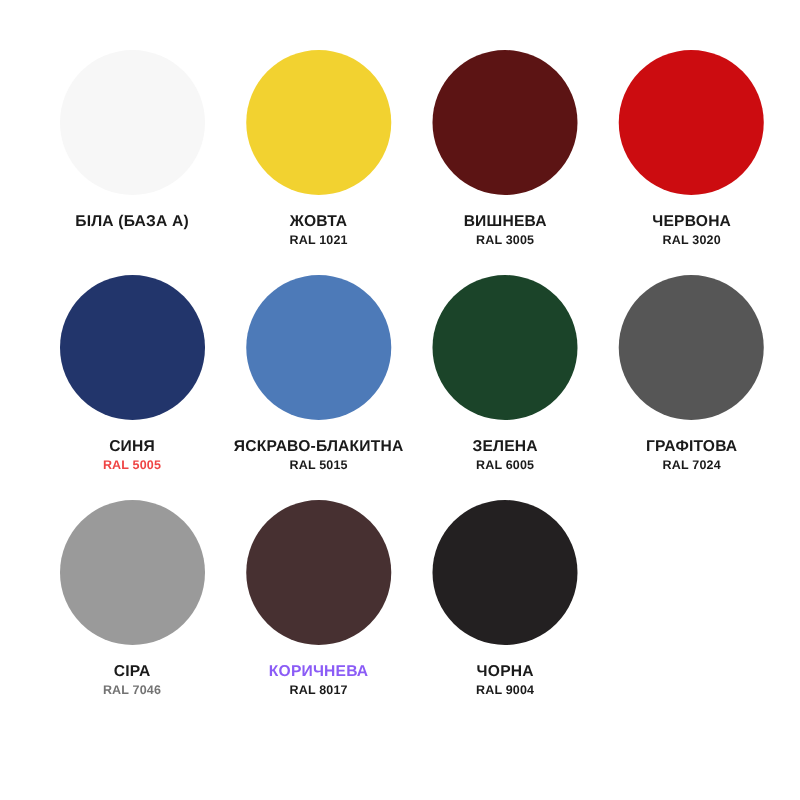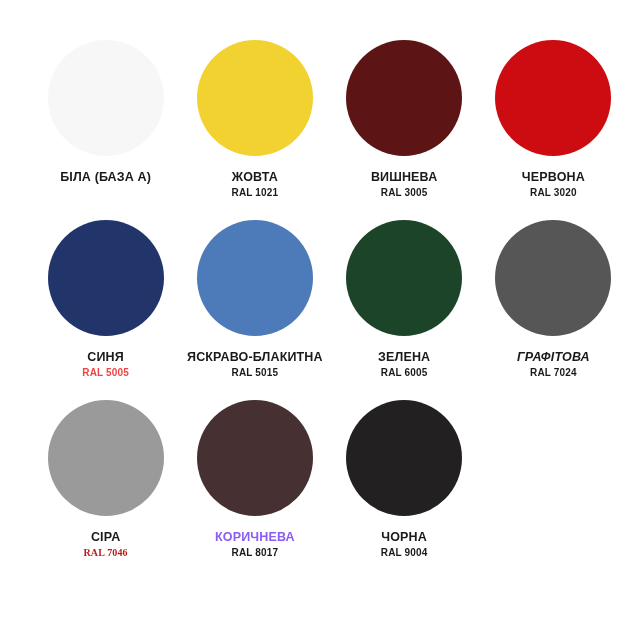--- a/index.html
+++ b/index.html
@@ -119,28 +119,28 @@
 
     <div class="swatch-cell">
       <div class="swatch-disc" style="background-color: rgb(27, 68, 41);"></div>
       <div class="swatch-name" style="color: rgb(26, 26, 26);">ЗЕЛЕНА</div>
       <div class="swatch-code" style="color: rgb(26, 26, 26);">RAL 6005</div>
     </div>
 
 
     <div class="swatch-cell">
       <div class="swatch-disc" style="background-color: rgb(86, 86, 86);"></div>
-      <div class="swatch-name" style="color: rgb(26, 26, 26); font-style: italic;">ГРАФІТОВА</div>
+      <div class="swatch-name" style="color: rgb(26, 26, 26);">ГРАФІТОВА</div>
       <div class="swatch-code" style="color: rgb(26, 26, 26);">RAL 7024</div>
     </div>
 
     <div class="swatch-cell">
       <div class="swatch-disc" style="background-color: rgb(154, 154, 154);"></div>
       <div class="swatch-name" style="color: rgb(26, 26, 26);">СІРА</div>
-      <div class="swatch-code" style="color: #b91c1c; font-family: Liberation Serif, serif;">RAL 7046</div>
+      <div class="swatch-code" style="color: #737373;">RAL 7046</div>
     </div>
 
     <div class="swatch-cell">
       <div class="swatch-disc" style="background-color: rgb(71, 48, 49);"></div>
       <div class="swatch-name" style="color: #8b5cf6;">КОРИЧНЕВА</div>
       <div class="swatch-code" style="color: rgb(26, 26, 26);">RAL 8017</div>
     </div>
 
     <div class="swatch-cell">
       <div class="swatch-disc" style="background-color: rgb(35, 32, 33);"></div>

